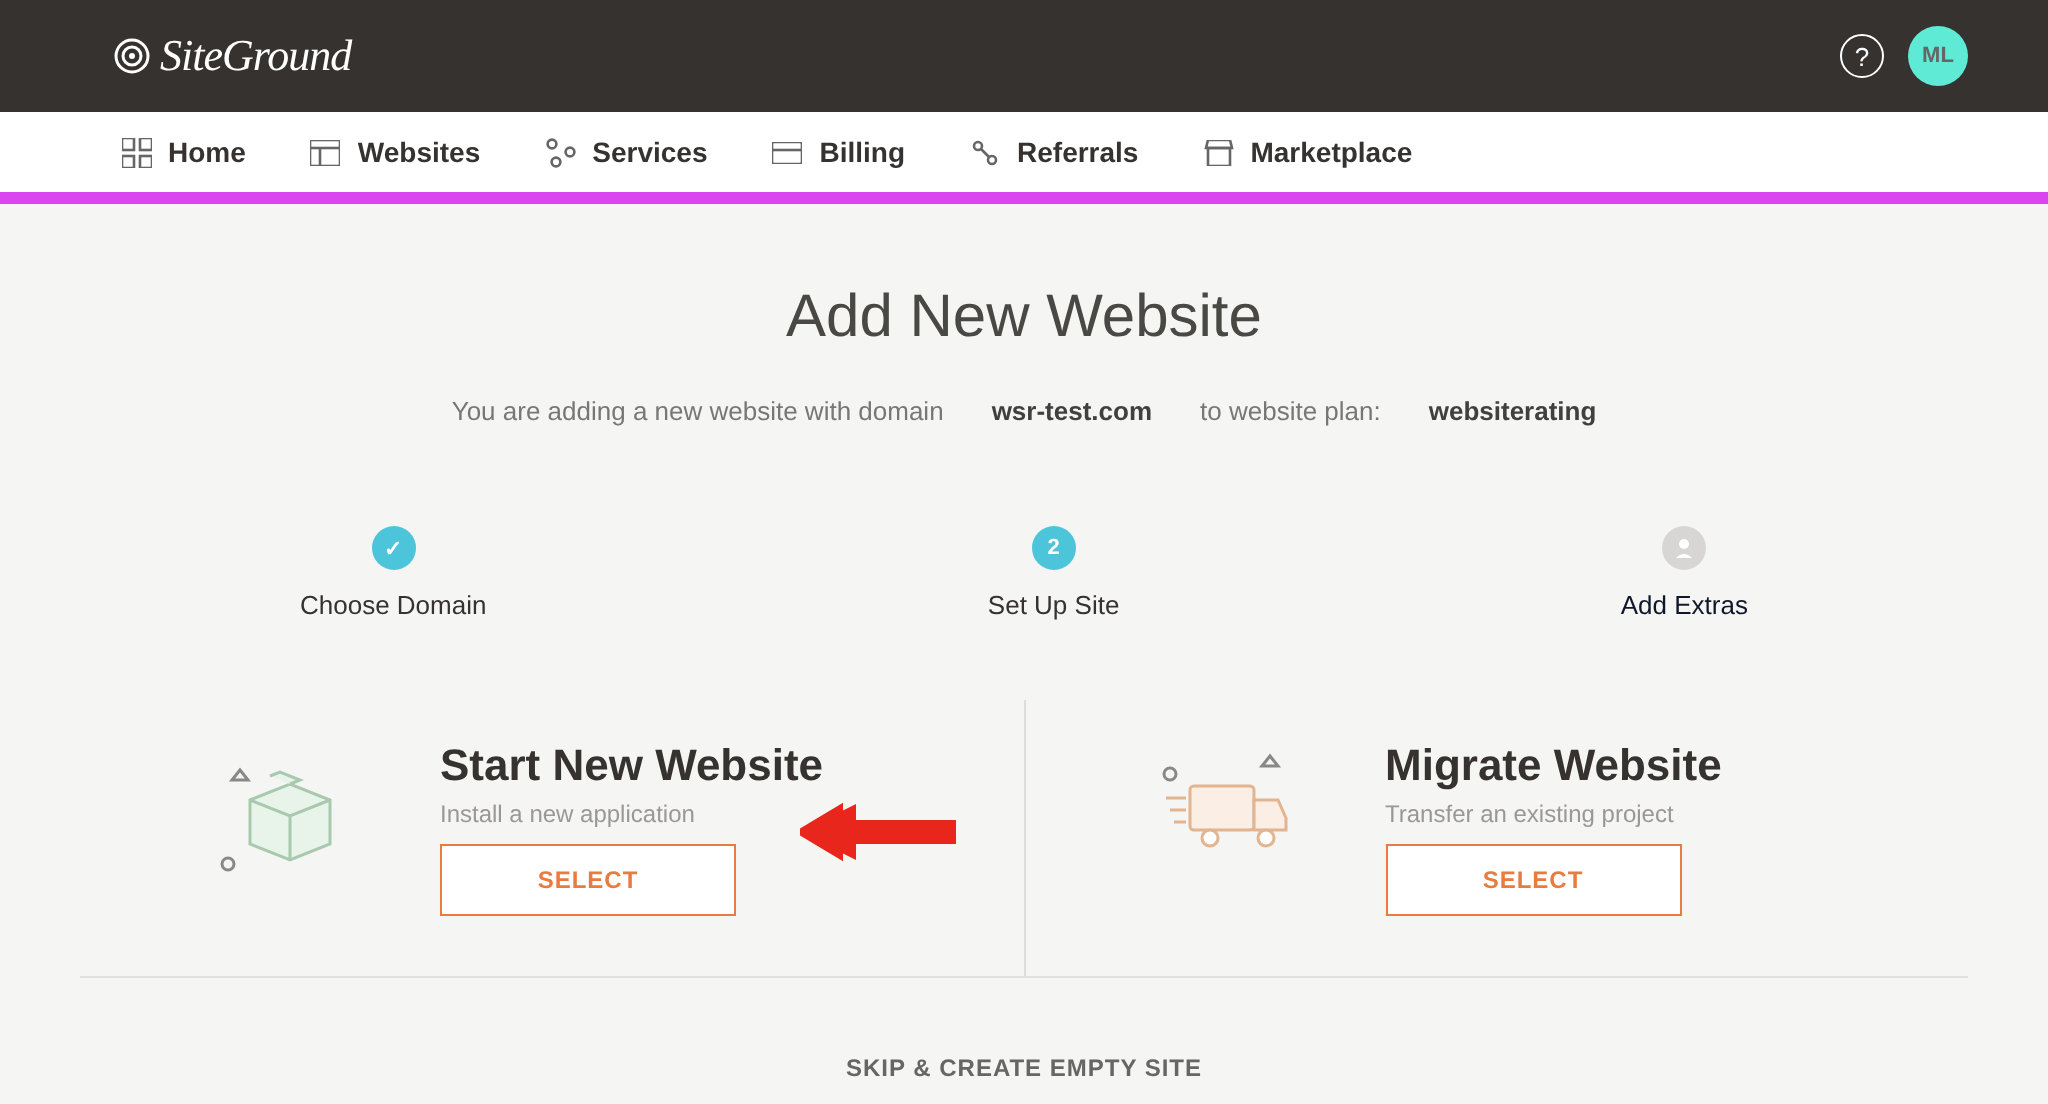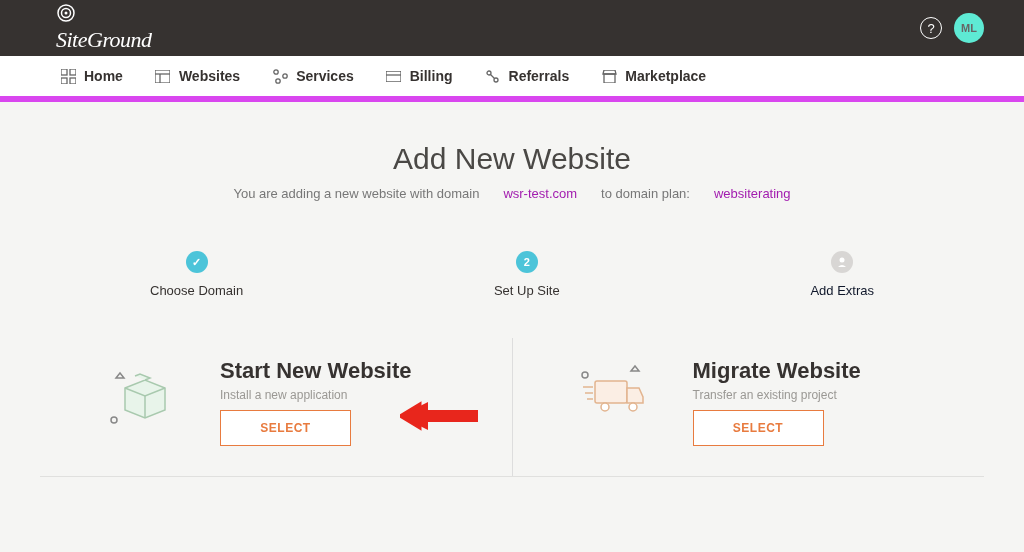--- a/index.html
+++ b/index.html
@@ -1,51 +1,51 @@
 <!DOCTYPE html>
 <html><head>
   <meta charset="utf-8">
   <style>
     * { margin: 0; padding: 0; box-sizing: border-box; }
     body { font-family: -apple-system, BlinkMacSystemFont, 'Segoe UI', Arial, sans-serif; background: #f5f5f3; width: 1024px; height: 552px; overflow: hidden; }
     
     .top-header { background: #363230; height: 56px; display: flex; align-items: center; justify-content: space-between; padding: 0 40px 0 56px; }
-    .logo { color: #fff; font-size: 22px; display: flex; align-items: flex-start; gap: 4px; flex-direction: column; }
+    .logo { color: #fff; font-size: 22px; display: flex; align-items: center; gap: 4px; }
     .logo-icon { display: inline-flex; }
     .logo-text { font-family: Georgia, serif; font-style: italic; letter-spacing: -0.5px; }
     .top-actions { display: flex; align-items: center; gap: 12px; }
     .help-icon { width: 22px; height: 22px; border: 1.5px solid #fff; border-radius: 50%; display: flex; align-items: center; justify-content: center; color: #fff; font-size: 13px; cursor: pointer; }
     .avatar { width: 30px; height: 30px; background: #5eead4; border-radius: 50%; display: flex; align-items: center; justify-content: center; color: #666; font-size: 11px; font-weight: 600; cursor: pointer; }
     
     .nav-bar { background: #fff; height: 46px; display: flex; align-items: center; padding: 0 60px; gap: 32px; border-bottom: 6px solid #d946ef; }
     .nav-item { display: flex; align-items: center; gap: 8px; font-size: 14px; font-weight: 600; color: #363230; cursor: pointer; }
     .nav-icon { width: 16px; height: 16px; display: inline-flex; align-items: center; justify-content: center; }
     
     .main { padding: 40px 20px 0; }
     .page-title { text-align: center; font-size: 30px; font-weight: 400; color: #4a4845; margin-bottom: 10px; }
     .subtitle-row { text-align: center; font-size: 13px; color: #777; display: flex; justify-content: center; gap: 24px; align-items: baseline; }
-    .subtitle-value { font-weight: 400; color: #a21caf; }
+    .subtitle-value { font-weight: 700; color: #404040; margin-top: 12px; }
     
     .stepper { display: flex; justify-content: space-between; margin: 50px 130px 0; }
     .step { display: flex; flex-direction: column; align-items: center; gap: 10px; }
     .step-circle { width: 22px; height: 22px; border-radius: 50%; display: flex; align-items: center; justify-content: center; font-size: 11px; font-weight: 700; color: #fff; }
     .step-circle.completed { background: #4cc4d9; }
     .step-circle.active { background: #4cc4d9; }
     .step-circle.inactive { background: #d8d6d4; }
     .step-label { font-size: 13px; color: #363230; font-weight: 500; }
     .step-label.inactive { color: #0f172a; }
     
     .cards { display: flex; margin: 40px 20px 0; }
     .card { flex: 1; padding: 20px 50px 30px 60px; position: relative; display: flex; gap: 40px; align-items: flex-start; }
     .card:first-child { border-right: 1px solid #ddd; }
     .card-icon { width: 80px; height: 70px; display: flex; align-items: center; justify-content: center; }
     .card-body { flex: 1; }
     .card-title { font-size: 22px; font-weight: 700; color: #363230; margin-bottom: 4px; }
     .card-sub { font-size: 12px; color: #9a9894; margin-bottom: 8px; }
-    .select-btn { width: 131px; padding: 10px 0; border: 1px solid #e87b3f; background: #fff; color: #e87b3f; font-size: 12px; font-weight: 700; letter-spacing: 0.5px; cursor: pointer; }
+    .select-btn { width: 148px; padding: 10px 0; border: 1px solid #e87b3f; background: #fff; color: #e87b3f; font-size: 12px; font-weight: 700; letter-spacing: 0.5px; cursor: pointer; }
     
     .arrow-pointer { position: absolute; left: 400px; top: 396px; }
     
     .cards-divider { height: 1px; background: #e0e0de; margin: 0 20px; }
     
     .skip-link { text-align: center; margin-top: 38px; font-size: 12px; font-weight: 700; color: #666; letter-spacing: 0.5px; cursor: pointer; }
   </style>
 </head>
 <body>
 
@@ -126,21 +126,21 @@
       </span>
     <span>Marketplace</span>
   </div>
 </div>
 
 <div class="main">
   <h1 class="page-title">Add New Website</h1>
   <div class="subtitle-row">
     <span>You are adding a new website with domain</span>
     <span class="subtitle-value">wsr-test.com</span>
-    <span>to domain plan:</span>
+    <span>to website plan:</span>
     <span class="subtitle-value">websiterating</span>
   </div>
 
   <div class="stepper">
     <div class="step">
       <div class="step-circle completed">✓</div>
       <div class="step-label">Choose Domain</div>
     </div>
     <div class="step">
       <div class="step-circle active">2</div>
@@ -192,20 +192,21 @@
       <div class="card-body">
         <div class="card-title">Migrate Website</div>
         <div class="card-sub">Transfer an existing project</div>
         <button class="select-btn">SELECT</button>
       </div>
     </div>
   </div>
 
   <div class="cards-divider"></div>
 
+  <div class="skip-link">SKIP &amp; CREATE EMPTY SITE</div>
 </div>
 
 <div class="arrow-pointer">
   <svg width="80" height="40" viewBox="0 0 80 40">
     <path d="M78 20 L20 20 L20 8 L0 20 L20 32 L20 20" fill="#e8261c" stroke="#e8261c" stroke-width="3"></path>
     <path d="M0 20 L28 6 L28 14 L78 14 L78 26 L28 26 L28 34 Z" fill="#e8261c"></path>
   </svg>
 </div>
 
 </body></html>

